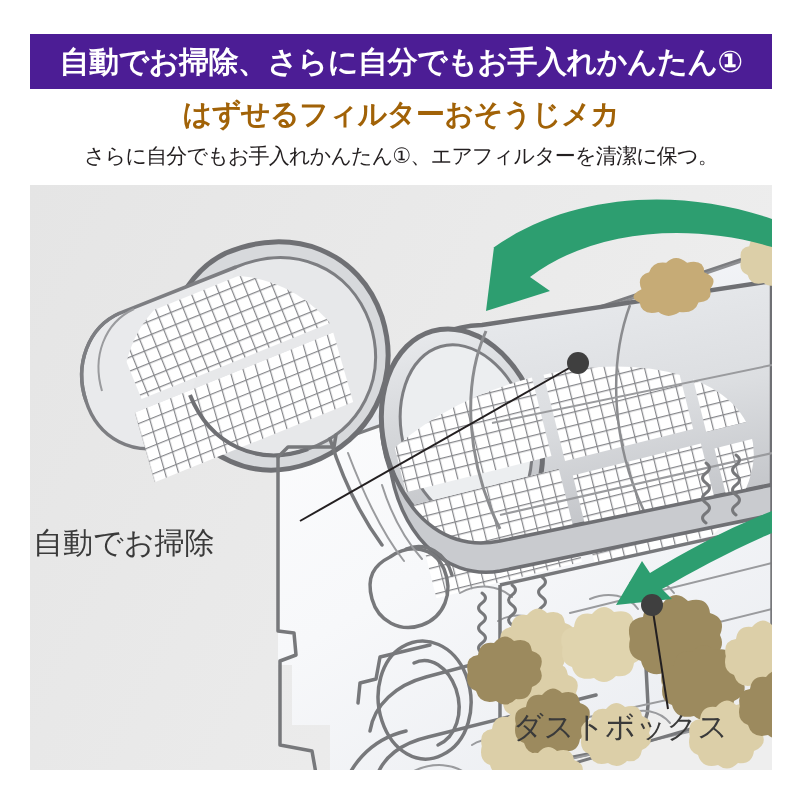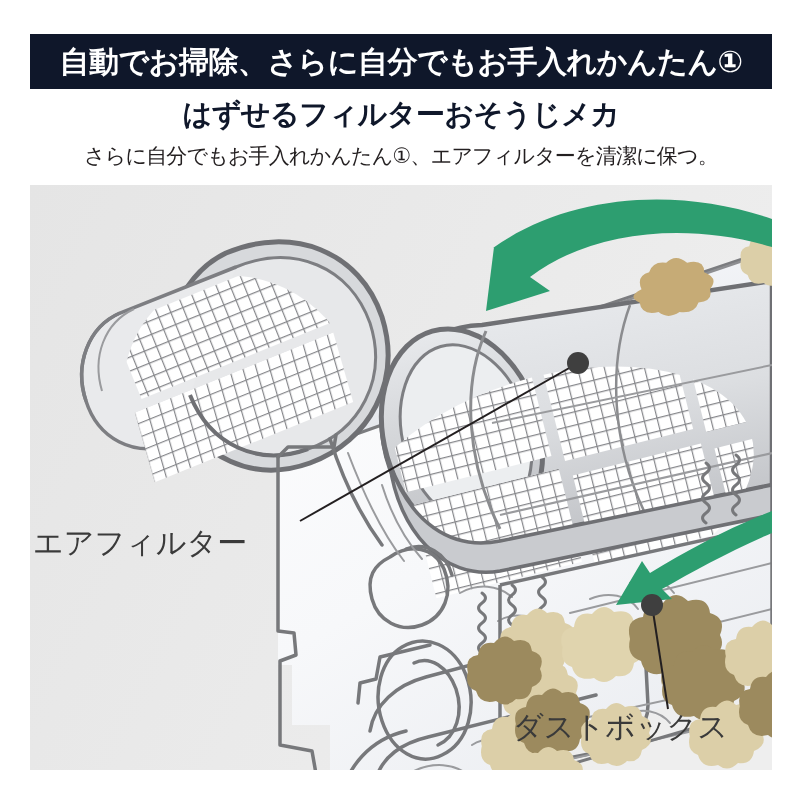--- a/index.html
+++ b/index.html
@@ -20,21 +20,21 @@
     background: #ffffff;
   }
 
   
   #banner {
     position: absolute;
     left: 30px;
     top: 34px;
     width: 742px;
     height: 55px;
-    background: #0f172a;
+    background: #4c1d95;
     display: flex;
     align-items: center;
     justify-content: center;
     box-sizing: border-box;
   }
   #banner-text {
     color: #ffffff;
     font-size: 30px;
     font-weight: bold;
     letter-spacing: -0.5px;
@@ -42,21 +42,21 @@
     line-height: 1;
   }
 
   
   #headline {
     position: absolute;
     left: 30px;
     top: 98px;
     width: 742px;
     text-align: center;
-    color: #0f172a;
+    color: #a16207;
     font-size: 29px;
     font-weight: bold;
     letter-spacing: -0.5px;
     line-height: 1.15;
     white-space: nowrap;
   }
   #description {
     position: absolute;
     left: 30px;
     top: 143px;
@@ -371,17 +371,17 @@
         </g>
         <g>
           <line x1="622" y1="420" x2="638" y2="524" stroke="#231f20" stroke-width="2"></line>
           <circle cx="622" cy="420" r="11" fill="#3f3f3f"></circle>
         </g>
 
       </g>
     </svg>
   </div>
 
-  <div class="callout" id="label-air-filter">エアフィルター</div>
+  <div class="callout" id="label-air-filter">自動でお掃除</div>
 
   <div class="callout" id="label-dust-box">ダストボックス</div>
 
 </div>
 
 </body></html>

